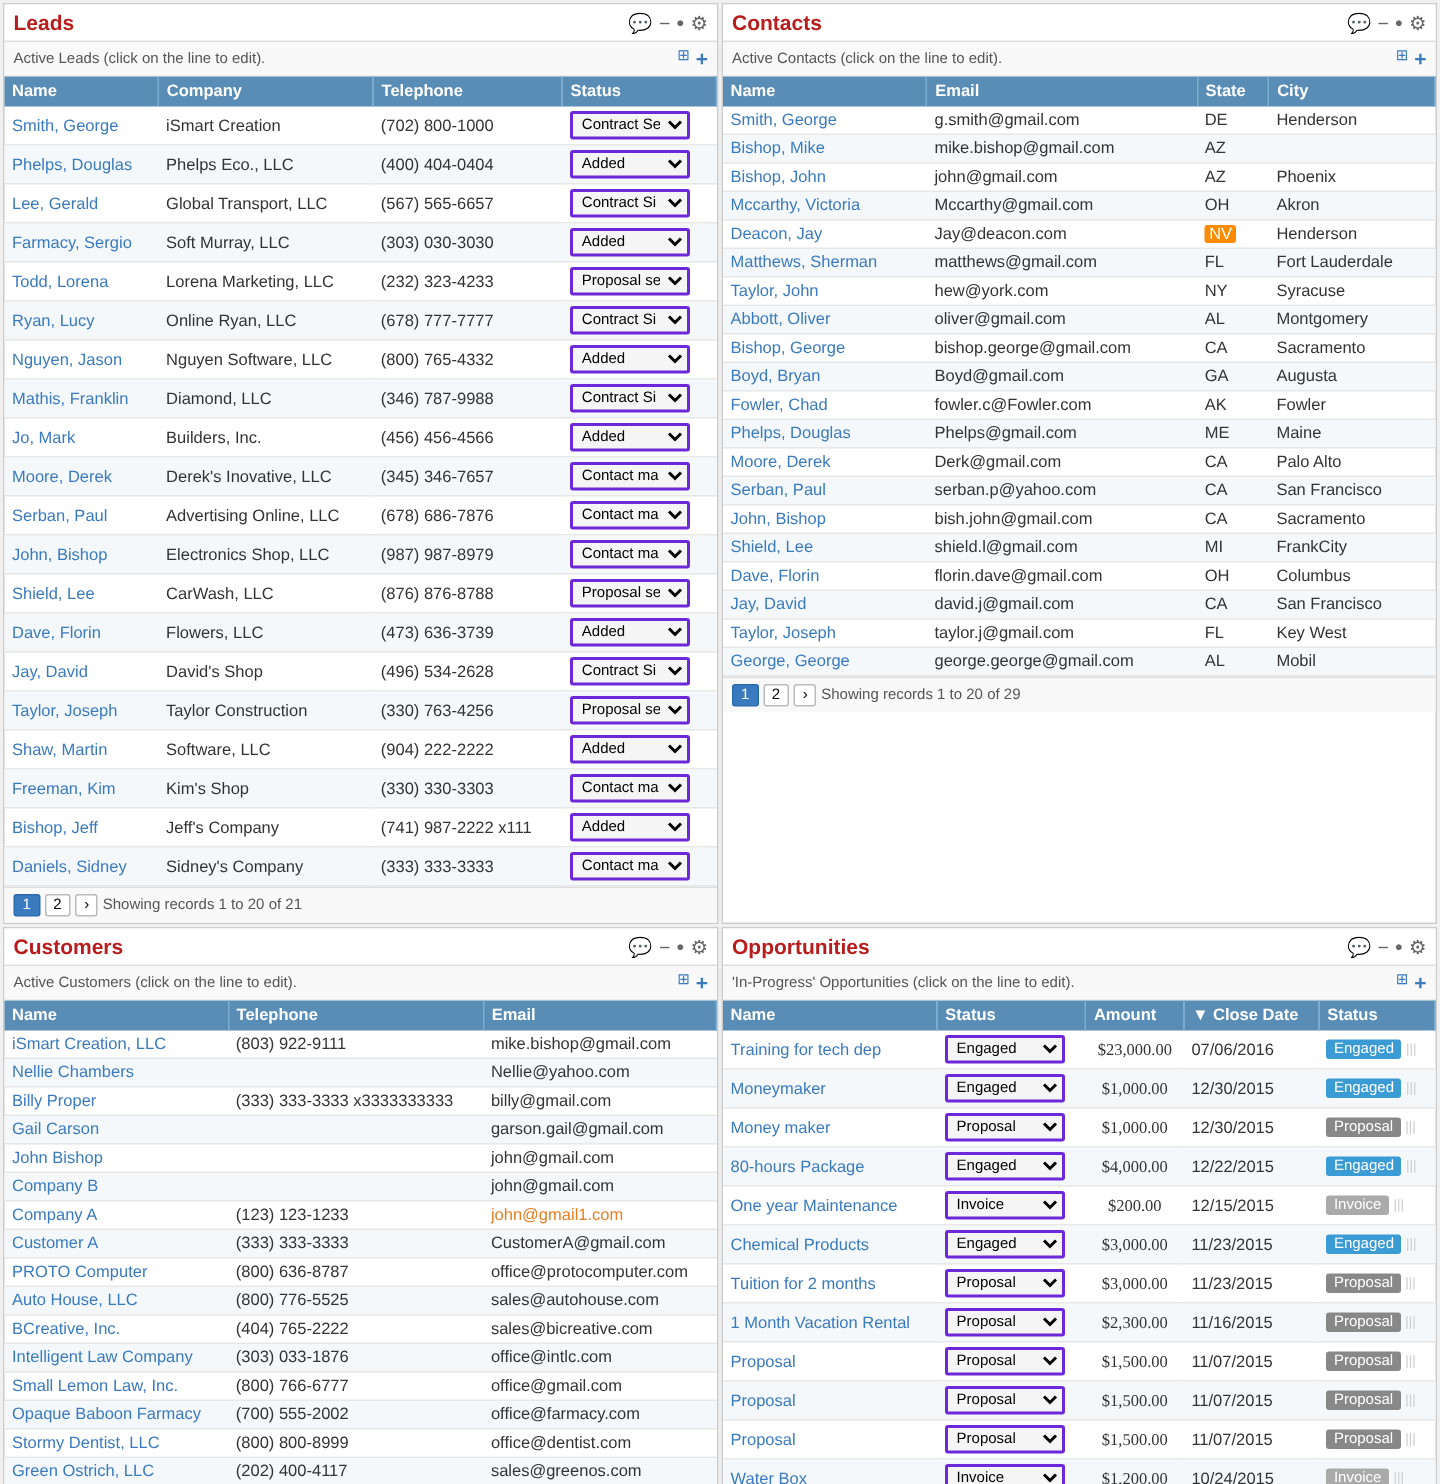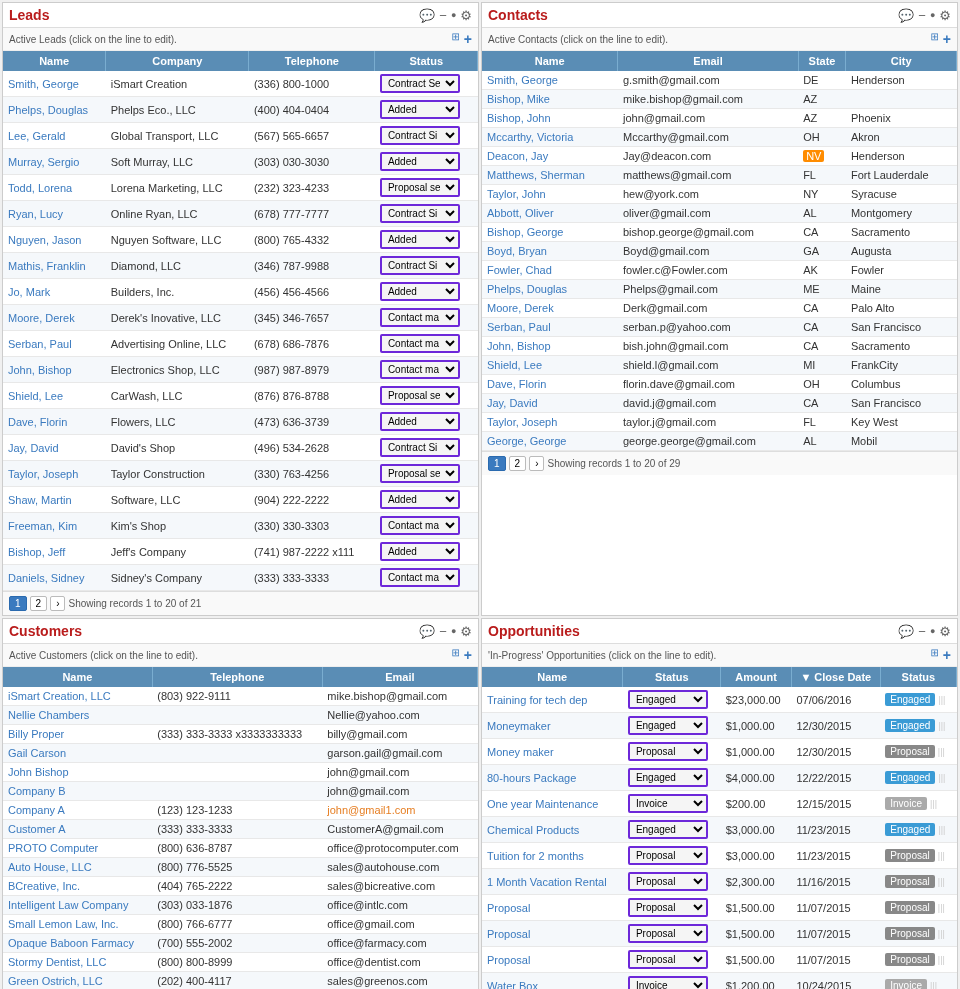--- a/index.html
+++ b/index.html
@@ -10,38 +10,38 @@
     .panel { background: #fff; border: 1px solid #ccc; }
     
     .panel-header { display: flex; align-items: center; padding: 4px 6px; background: #fff; border-bottom: 1px solid #ddd; }
     .panel-title { font-size: 14px; font-weight: bold; color: #b91c1c; flex: 1; }
     .panel-icons { display: flex; gap: 4px; align-items: center; color: #666; font-size: 13px; }
     
     .panel-subtitle { padding: 3px 6px; font-size: 10px; color: #555; background: #f9f9f9; border-bottom: 1px solid #eee; display: flex; justify-content: space-between; align-items: center; }
     .panel-subtitle-icons { display: flex; gap: 4px; }
     
     table { width: 100%; border-collapse: collapse; font-size: 11px; }
-    th { background: #5a8db5; color: #fff; text-align: center; padding: 4px 5px; font-weight: bold; font-size: 11px; border-right: 1px solid #7aadd0; }
+    th { background: #5a8db5; color: #fff; text-align: left; padding: 4px 5px; font-weight: bold; font-size: 11px; border-right: 1px solid #7aadd0; }
     td { padding: 3px 5px; border-bottom: 1px solid #e8e8e8; vertical-align: middle; }
     tr:nth-child(even) { background: #f5f8fb; }
     
     .status-select { font-size: 10px; padding: 1px 2px; border: 2px solid #6d28d9; border-radius: 2px; background: #f5f5f5; width: 80px; }
     .status-badge { font-size: 10px; padding: 1px 5px; border-radius: 2px; color: #fff; display: inline-block; }
     .badge-engaged { background: #3a9bd5; }
     .badge-proposal { background: #888; }
     .badge-invoice { background: #aaa; color: #fff; }
     
     .link-cell { color: #3a7abf; cursor: pointer; }
     
     .pagination { display: flex; align-items: center; gap: 3px; padding: 4px 6px; font-size: 10px; color: #555; border-top: 1px solid #ddd; background: #f9f9f9; }
     .page-btn { border: 1px solid #bbb; background: #fff; padding: 1px 5px; cursor: pointer; font-size: 10px; border-radius: 2px; }
     .page-btn.active { background: #3a7abf; color: #fff; border-color: #2a6aaf; }
     .page-arrow { cursor: pointer; border: 1px solid #bbb; background: #fff; padding: 1px 5px; font-size: 10px; border-radius: 2px; }
     
-    .amount-cell { text-align: left; }
+    .amount-cell { text-align: center; font-family: Liberation Serif, serif; }
   </style>
 </head>
 <body>
 
 <div class="dashboard">
 
   <div class="panel">
     <div class="panel-header">
       <span class="panel-title">Leads</span>
       <div class="panel-icons">
@@ -64,21 +64,21 @@
           <th>Name</th>
           <th>Company</th>
           <th>Telephone</th>
           <th>Status</th>
         </tr>
       </thead>
       <tbody id="leads-tbody">
           <tr>
     <td class="link-cell">Smith, George</td>
     <td>iSmart Creation</td>
-    <td>(336) 800-1000</td>
+    <td>(702) 800-1000</td>
     <td>
       <select class="status-select">
         <option>Contract Se</option>
       </select>
     </td>
   </tr>
           <tr>
     <td class="link-cell">Phelps, Douglas</td>
     <td>Phelps Eco., LLC</td>
     <td>(400) 404-0404</td>
@@ -92,21 +92,21 @@
     <td class="link-cell">Lee, Gerald</td>
     <td>Global Transport, LLC</td>
     <td>(567) 565-6657</td>
     <td>
       <select class="status-select">
         <option>Contract Si</option>
       </select>
     </td>
   </tr>
           <tr>
-    <td class="link-cell">Murray, Sergio</td>
+    <td class="link-cell">Farmacy, Sergio</td>
     <td>Soft Murray, LLC</td>
     <td>(303) 030-3030</td>
     <td>
       <select class="status-select">
         <option>Added</option>
       </select>
     </td>
   </tr>
           <tr>
     <td class="link-cell">Todd, Lorena</td>

